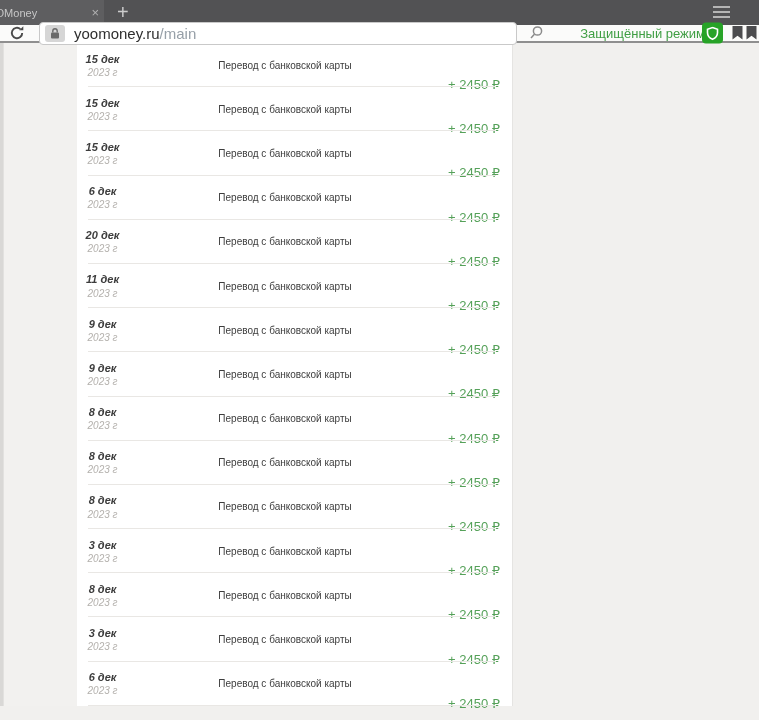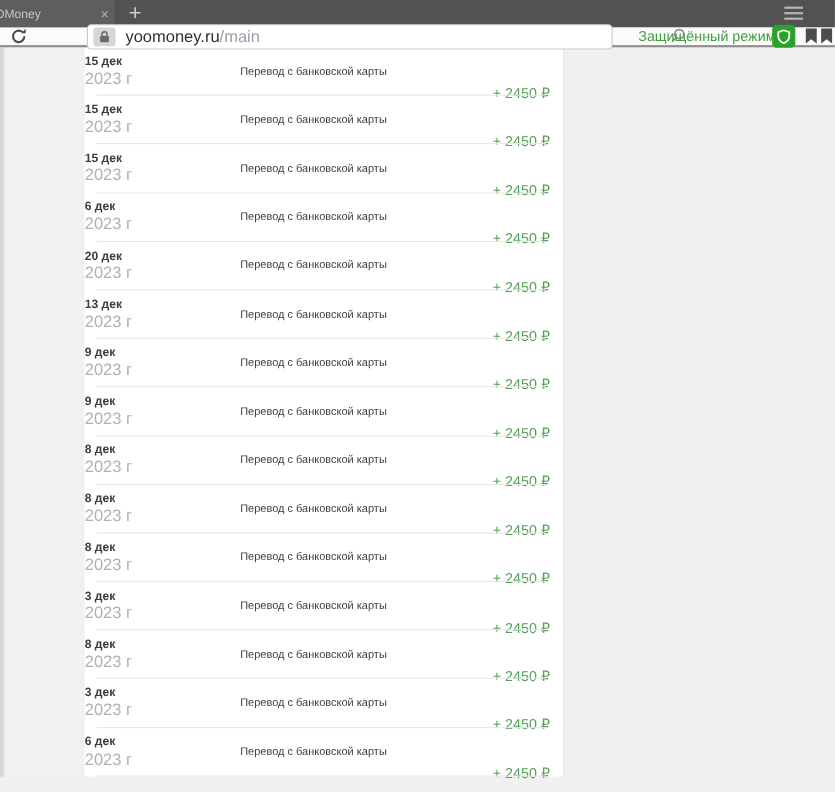--- a/index.html
+++ b/index.html
@@ -13,21 +13,21 @@
     padding-right:5px; overflow:hidden; }
   .tab-title { color:#c7c7c7; font-size:11px; white-space:nowrap;
     overflow:hidden; flex:1; margin-left:-7px; }
   .tab-close { color:#b2b2b2; font-size:13px; line-height:1; margin-left:4px; cursor:default; }
   .new-tab { color:#cccccc; font-size:20px; line-height:24px; padding:0 13px; }
   .hamburger { position:absolute; right:29px; top:6px; display:flex;
     flex-direction:column; gap:3px; }
   .hamburger i { display:block; width:17px; height:2px; background:#b5b5b5; }
 
   .toolbar { height:18px; background:#fbfbfa; border-bottom:2px solid #8f8f8f;
-    display:flex; align-items:center; position:relative;gap:40px; }
+    display:flex; align-items:center; position:relative; }
   .reload-btn { margin-left:8px; width:18px; height:18px; display:flex;
     align-items:center; justify-content:center; }
   .address-bar { margin-left:13px; width:478px; height:23px; background:#ffffff;
     border:1px solid #c9c9c9; border-radius:4px; display:flex; align-items:center;
     padding:0 5px; }
   .lock-badge { width:20px; height:17px; background:#d6d6d6; border-radius:3px;
     display:flex; align-items:center; justify-content:center; flex:0 0 auto; }
   .url-text { margin-left:9px; font-size:15px; white-space:nowrap; }
   .url-host { color:#2f2f2f; }
   .url-path { color:#97a0a8; }
@@ -42,23 +42,23 @@
     width:26px; height:15px; display:flex; gap:3px; overflow:hidden; }
 
   
   .page { display:flex; height:663px; }
   .left-gutter { width:77px; background:#f2f1ef; border-left:3px solid #d9d8d6;
     box-shadow: inset 10px 0 0 -9px #e2e1df; }
   .txn-list { width:436px; background:#ffffff; border-right:1px solid #e5e4e2; }
   .right-panel { flex:1; background:#f1f0ee; }
 
   .row { height:44.2px; position:relative; display:flex; align-items:center; }
-  .datecol { width:51px; text-align:left; line-height:1.1; }
+  .datecol { width:51px; text-align:center; line-height:1.1;font-style:italic; }
   .day { font-size:11px; font-weight:700; color:#3d3d3d; }
-  .year { font-size:15px; color:#b4b1ad; margin-top:2px; }
+  .year { font-size:10px; color:#b4b1ad; margin-top:2px; }
   .desc { flex:1; text-align:center; font-size:10px; color:#3d3d3d; }
   .amount { width:70px; text-align:right; padding-right:12px; font-size:13px;
     color:#55a159; white-space:nowrap;margin-top:39px; }
   .divider { position:absolute; left:11px; right:16px; bottom:0; height:1px;
     background:#e9e7e4; }
 </style>
 </head>
 <body>
 
 <div class="tab-bar">
@@ -160,21 +160,21 @@
       <div class="day">20 дек</div>
       <div class="year">2023 г</div>
     </div>
     <div class="desc">Перевод с банковской карты</div>
     <div class="amount">+ 2450 ₽</div>
     <div class="divider"></div>
   </div>
 
   <div class="row">
     <div class="datecol">
-      <div class="day">13 дек</div>
+      <div class="day">11 дек</div>
       <div class="year">2023 г</div>
     </div>
     <div class="desc">Перевод с банковской карты</div>
     <div class="amount">+ 2450 ₽</div>
     <div class="divider"></div>
   </div>
 
   <div class="row">
     <div class="datecol">
       <div class="day">9 дек</div>

